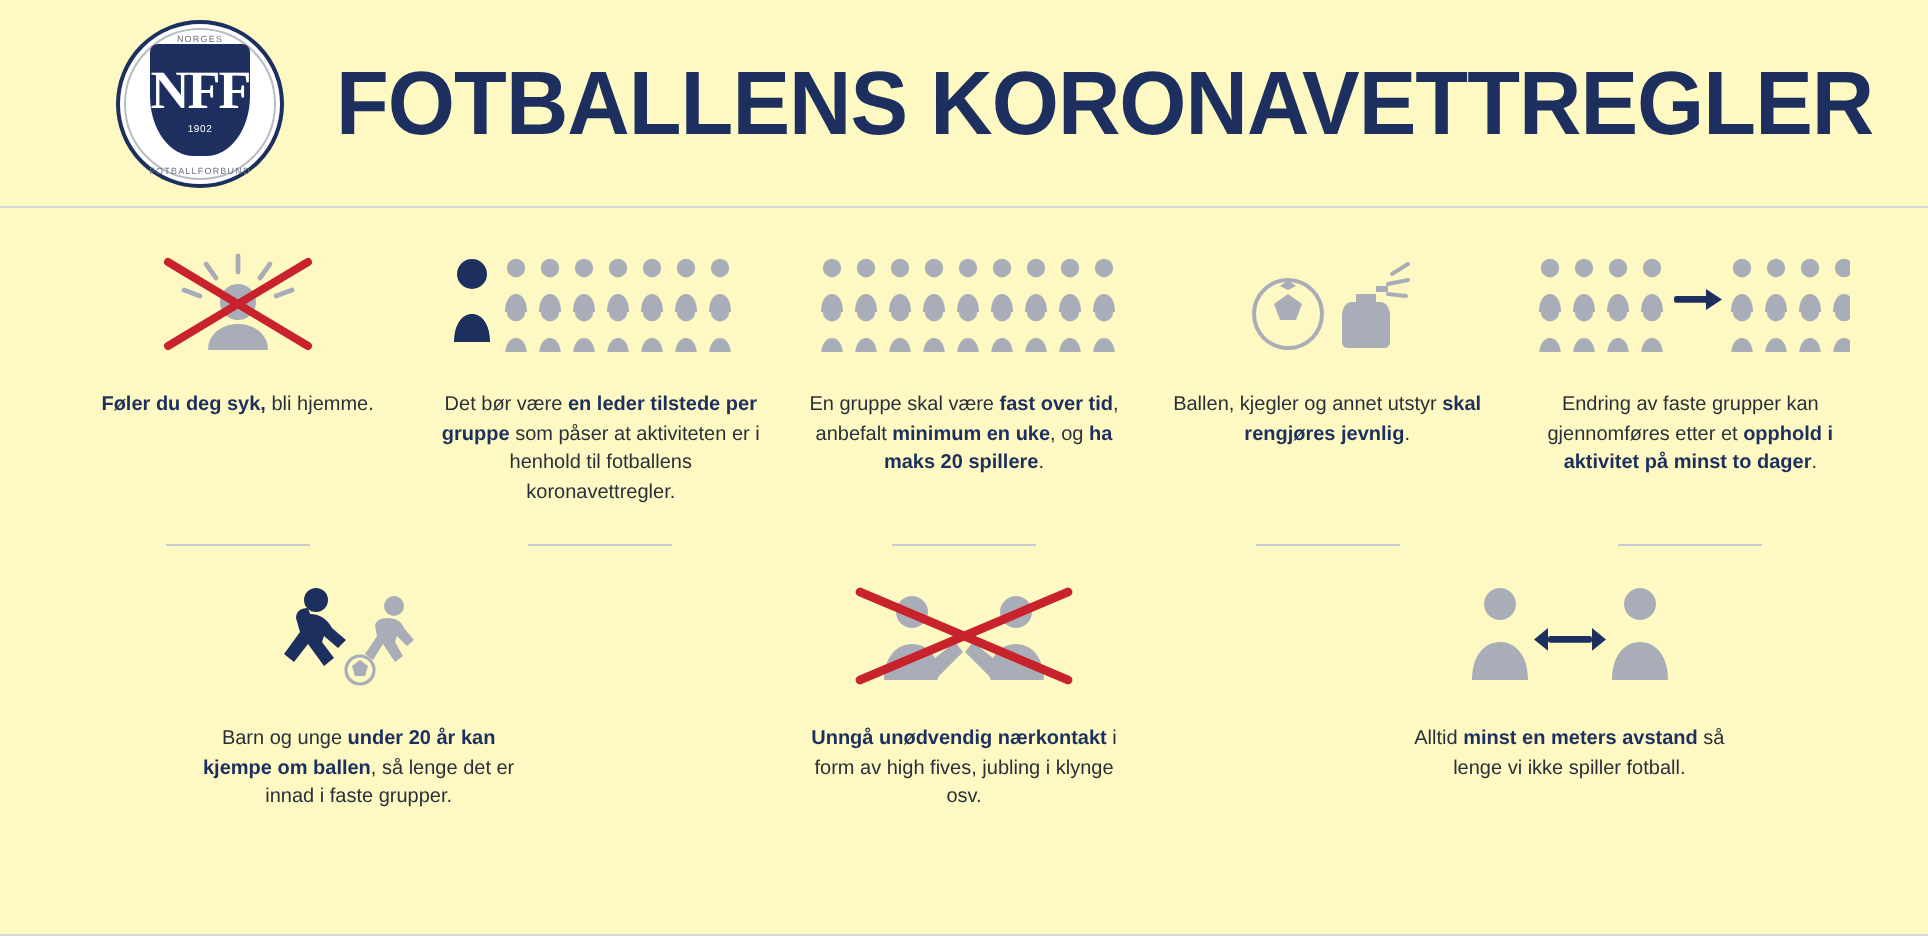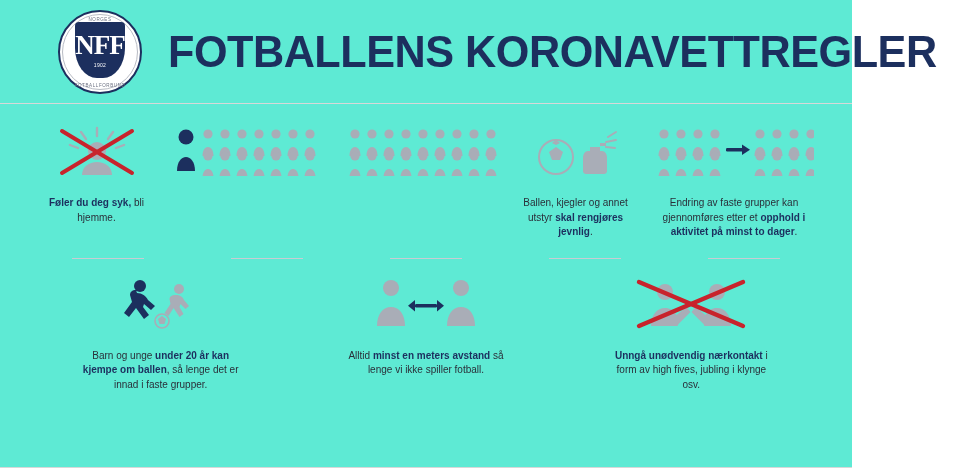--- a/index.html
+++ b/index.html
@@ -8,23 +8,23 @@
   }
   body {
     width: 964px;
     height: 468px;
     background: #ffffff;
     font-family: "Liberation Sans", sans-serif;
     overflow: hidden;
   }
   #page {
     position: relative;
-    width: 852px;
+    width: 964px;
     height: 468px;
-    background: #5eead4;
+    background: #fef9c3;
   }
 
   
   .header {
     position: relative;
     height: 104px;
     display: flex;
     align-items: center;
     padding-left: 58px;
     box-sizing: border-box;
@@ -259,20 +259,21 @@
                 <circle cx="101" cy="8" r="4.6"></circle>
                   <path d="M95.5 30c0-6 2.6-9 5.5-9s5.5 3 5.5 9z"></path>
                 <circle cx="118" cy="8" r="4.6"></circle>
                   <path d="M112.5 30c0-6 2.6-9 5.5-9s5.5 3 5.5 9z"></path>
                 <circle cx="135" cy="8" r="4.6"></circle>
                   <path d="M129.5 30c0-6 2.6-9 5.5-9s5.5 3 5.5 9z"></path>
               </g>
             </g>
           </svg>
         </div>
+        <div class="caption"><span>Det bør være </span><b>en leder tilstede per gruppe</b><span> som påser at aktiviteten er i henhold til fotballens koronavettregler.</span></div>
       </div>
 
       <div class="cell">
         <div class="icon-box">
           <svg width="152" height="50" viewBox="0 0 152 50" aria-hidden="true">
             <g fill="#a9adb7">
               <g>
                 <circle cx="10" cy="8" r="4.6"></circle>
                   <path d="M4.5 30c0-6 2.6-9 5.5-9s5.5 3 5.5 9z"></path>
                 <circle cx="27" cy="8" r="4.6"></circle>
@@ -308,20 +309,21 @@
                 <circle cx="112" cy="8" r="4.6"></circle>
                   <path d="M106.5 30c0-6 2.6-9 5.5-9s5.5 3 5.5 9z"></path>
                 <circle cx="129" cy="8" r="4.6"></circle>
                   <path d="M123.5 30c0-6 2.6-9 5.5-9s5.5 3 5.5 9z"></path>
                 <circle cx="146" cy="8" r="4.6"></circle>
                   <path d="M140.5 30c0-6 2.6-9 5.5-9s5.5 3 5.5 9z"></path>
               </g>
             </g>
           </svg>
         </div>
+        <div class="caption"><span>En gruppe skal være </span><b>fast over tid</b><span>, anbefalt </span><b>minimum en uke</b><span>, og </span><b>ha maks 20 spillere</b><span>.</span></div>
       </div>
 
       <div class="cell">
         <div class="icon-box">
           <svg width="92" height="56" viewBox="0 0 92 56" aria-hidden="true">
             <g fill="none" stroke="#a9adb7" stroke-width="2">
               <circle cx="26" cy="34" r="17"></circle>
             </g>
             <g fill="#a9adb7">
               <polygon points="26,24 33,29 30,37 22,37 19,29"></polygon>
@@ -434,51 +436,51 @@
               <circle cx="49" cy="44" r="7"></circle>
             </g>
             <polygon points="49,39 53,42 51.5,47 46.5,47 45,42" fill="#a9adb7"></polygon>
           </svg>
         </div>
         <div class="caption"><span>Barn og unge </span><b>under 20 år kan kjempe om ballen</b><span>, så lenge det er innad i faste grupper.</span></div>
       </div>
 
       <div class="cell">
         <div class="icon-box">
+          <svg width="128" height="56" viewBox="0 0 128 56" aria-hidden="true">
+            <g fill="#a9adb7">
+              <circle cx="38" cy="16" r="8"></circle>
+              <path d="M24 50c0-11 6-18 14-18 5 0 9 2.5 11.5 7l10-8 4 5-12 12-1 2z"></path>
+              <circle cx="90" cy="16" r="8"></circle>
+              <path d="M104 50c0-11-6-18-14-18-5 0-9 2.5-11.5 7l-10-8-4 5 12 12 1 2z"></path>
+            </g>
+            <g stroke="#c8232c" stroke-width="4.4" stroke-linecap="round">
+              <line x1="12" y1="6" x2="116" y2="50"></line>
+              <line x1="116" y1="6" x2="12" y2="50"></line>
+            </g>
+          </svg>
+        </div>
+        <div class="caption"><b>Unngå unødvendig nærkontakt</b><span> i form av high fives, jubling i klynge osv.</span></div>
+      </div>
+
+      <div class="cell">
+        <div class="icon-box">
           <svg width="110" height="52" viewBox="0 0 110 52" aria-hidden="true">
             <g fill="#a9adb7">
               <circle cx="20" cy="10" r="8"></circle>
               <path d="M6 48c0-12 6-19 14-19s14 7 14 19z"></path>
               <circle cx="90" cy="10" r="8"></circle>
               <path d="M76 48c0-12 6-19 14-19s14 7 14 19z"></path>
             </g>
             <g fill="#1c2f5e">
               <rect x="44" y="26" width="22" height="3.4" rx="1.2"></rect>
               <polygon points="44,22 37,27.7 44,33.4"></polygon>
               <polygon points="66,22 73,27.7 66,33.4"></polygon>
             </g>
           </svg>
         </div>
         <div class="caption"><span>Alltid </span><b>minst en meters avstand</b><span> så lenge vi ikke spiller fotball.</span></div>
       </div>
-
-      <div class="cell">
-        <div class="icon-box">
-          <svg width="128" height="56" viewBox="0 0 128 56" aria-hidden="true">
-            <g fill="#a9adb7">
-              <circle cx="38" cy="16" r="8"></circle>
-              <path d="M24 50c0-11 6-18 14-18 5 0 9 2.5 11.5 7l10-8 4 5-12 12-1 2z"></path>
-              <circle cx="90" cy="16" r="8"></circle>
-              <path d="M104 50c0-11-6-18-14-18-5 0-9 2.5-11.5 7l-10-8-4 5 12 12 1 2z"></path>
-            </g>
-            <g stroke="#c8232c" stroke-width="4.4" stroke-linecap="round">
-              <line x1="12" y1="6" x2="116" y2="50"></line>
-              <line x1="116" y1="6" x2="12" y2="50"></line>
-            </g>
-          </svg>
-        </div>
-        <div class="caption"><b>Unngå unødvendig nærkontakt</b><span> i form av high fives, jubling i klynge osv.</span></div>
-      </div>
     </div>
   </div>
 
   <div class="hr-bottom"></div>
 </div>
 
 </body></html>

